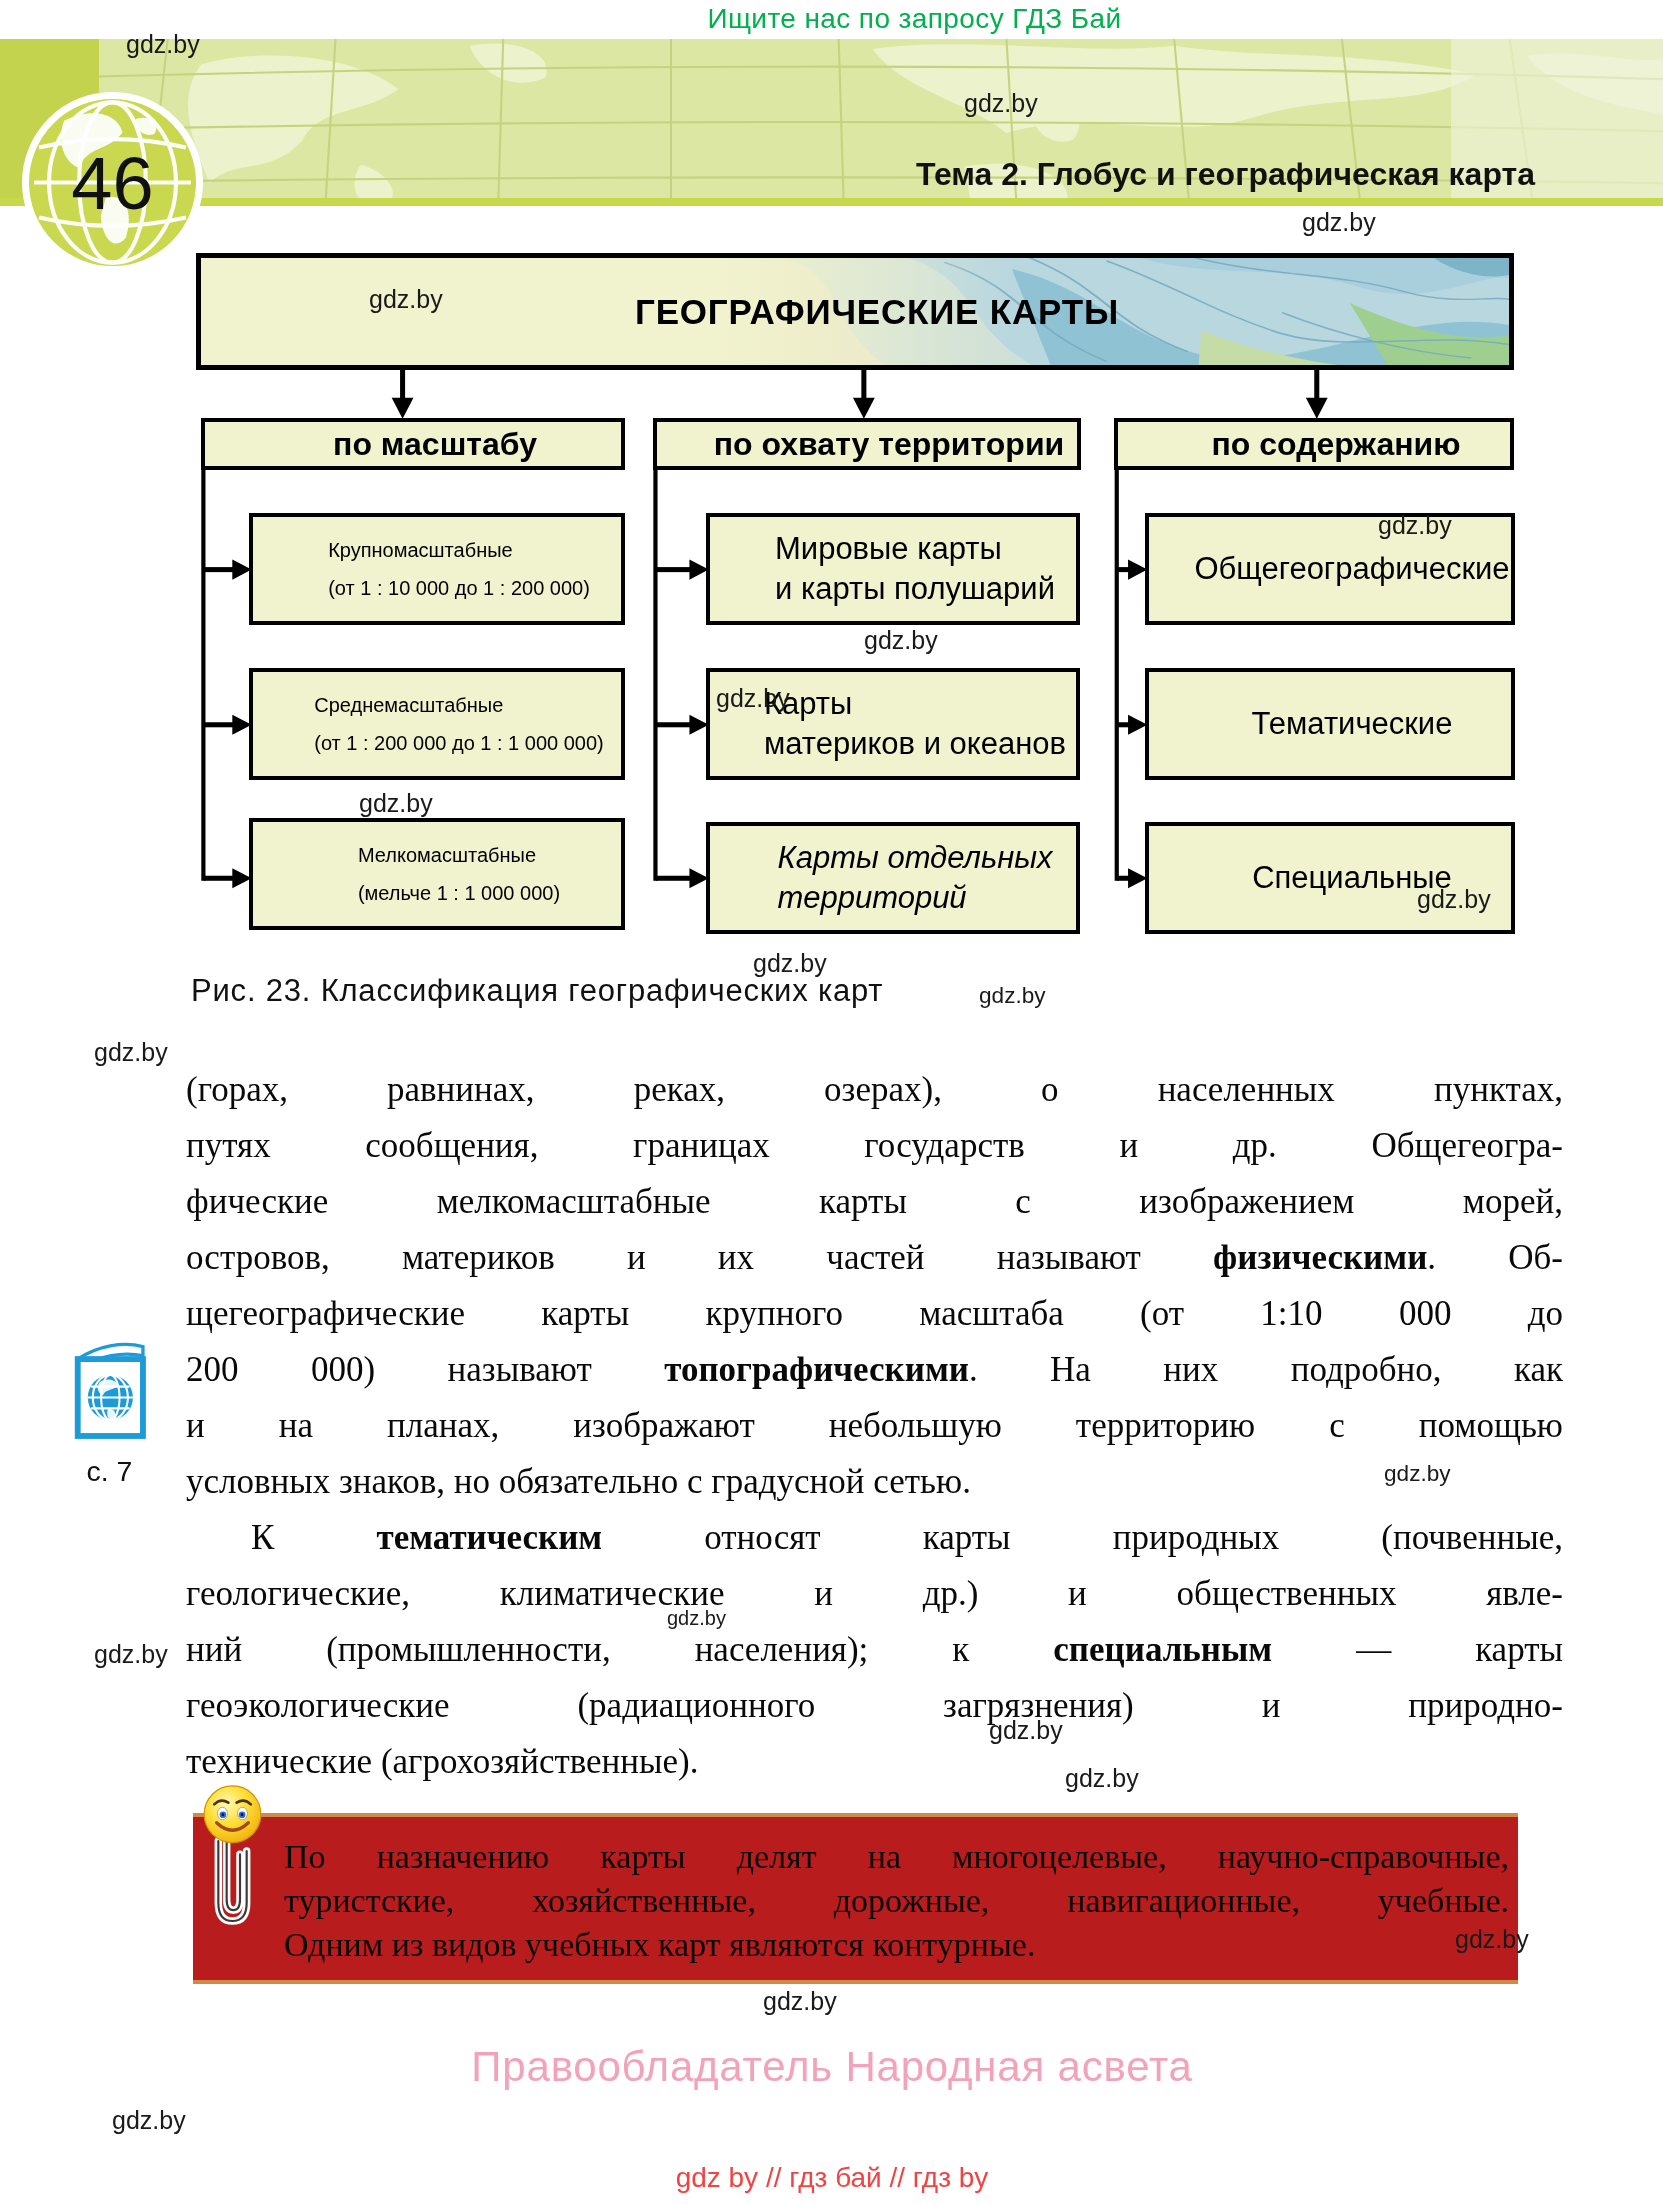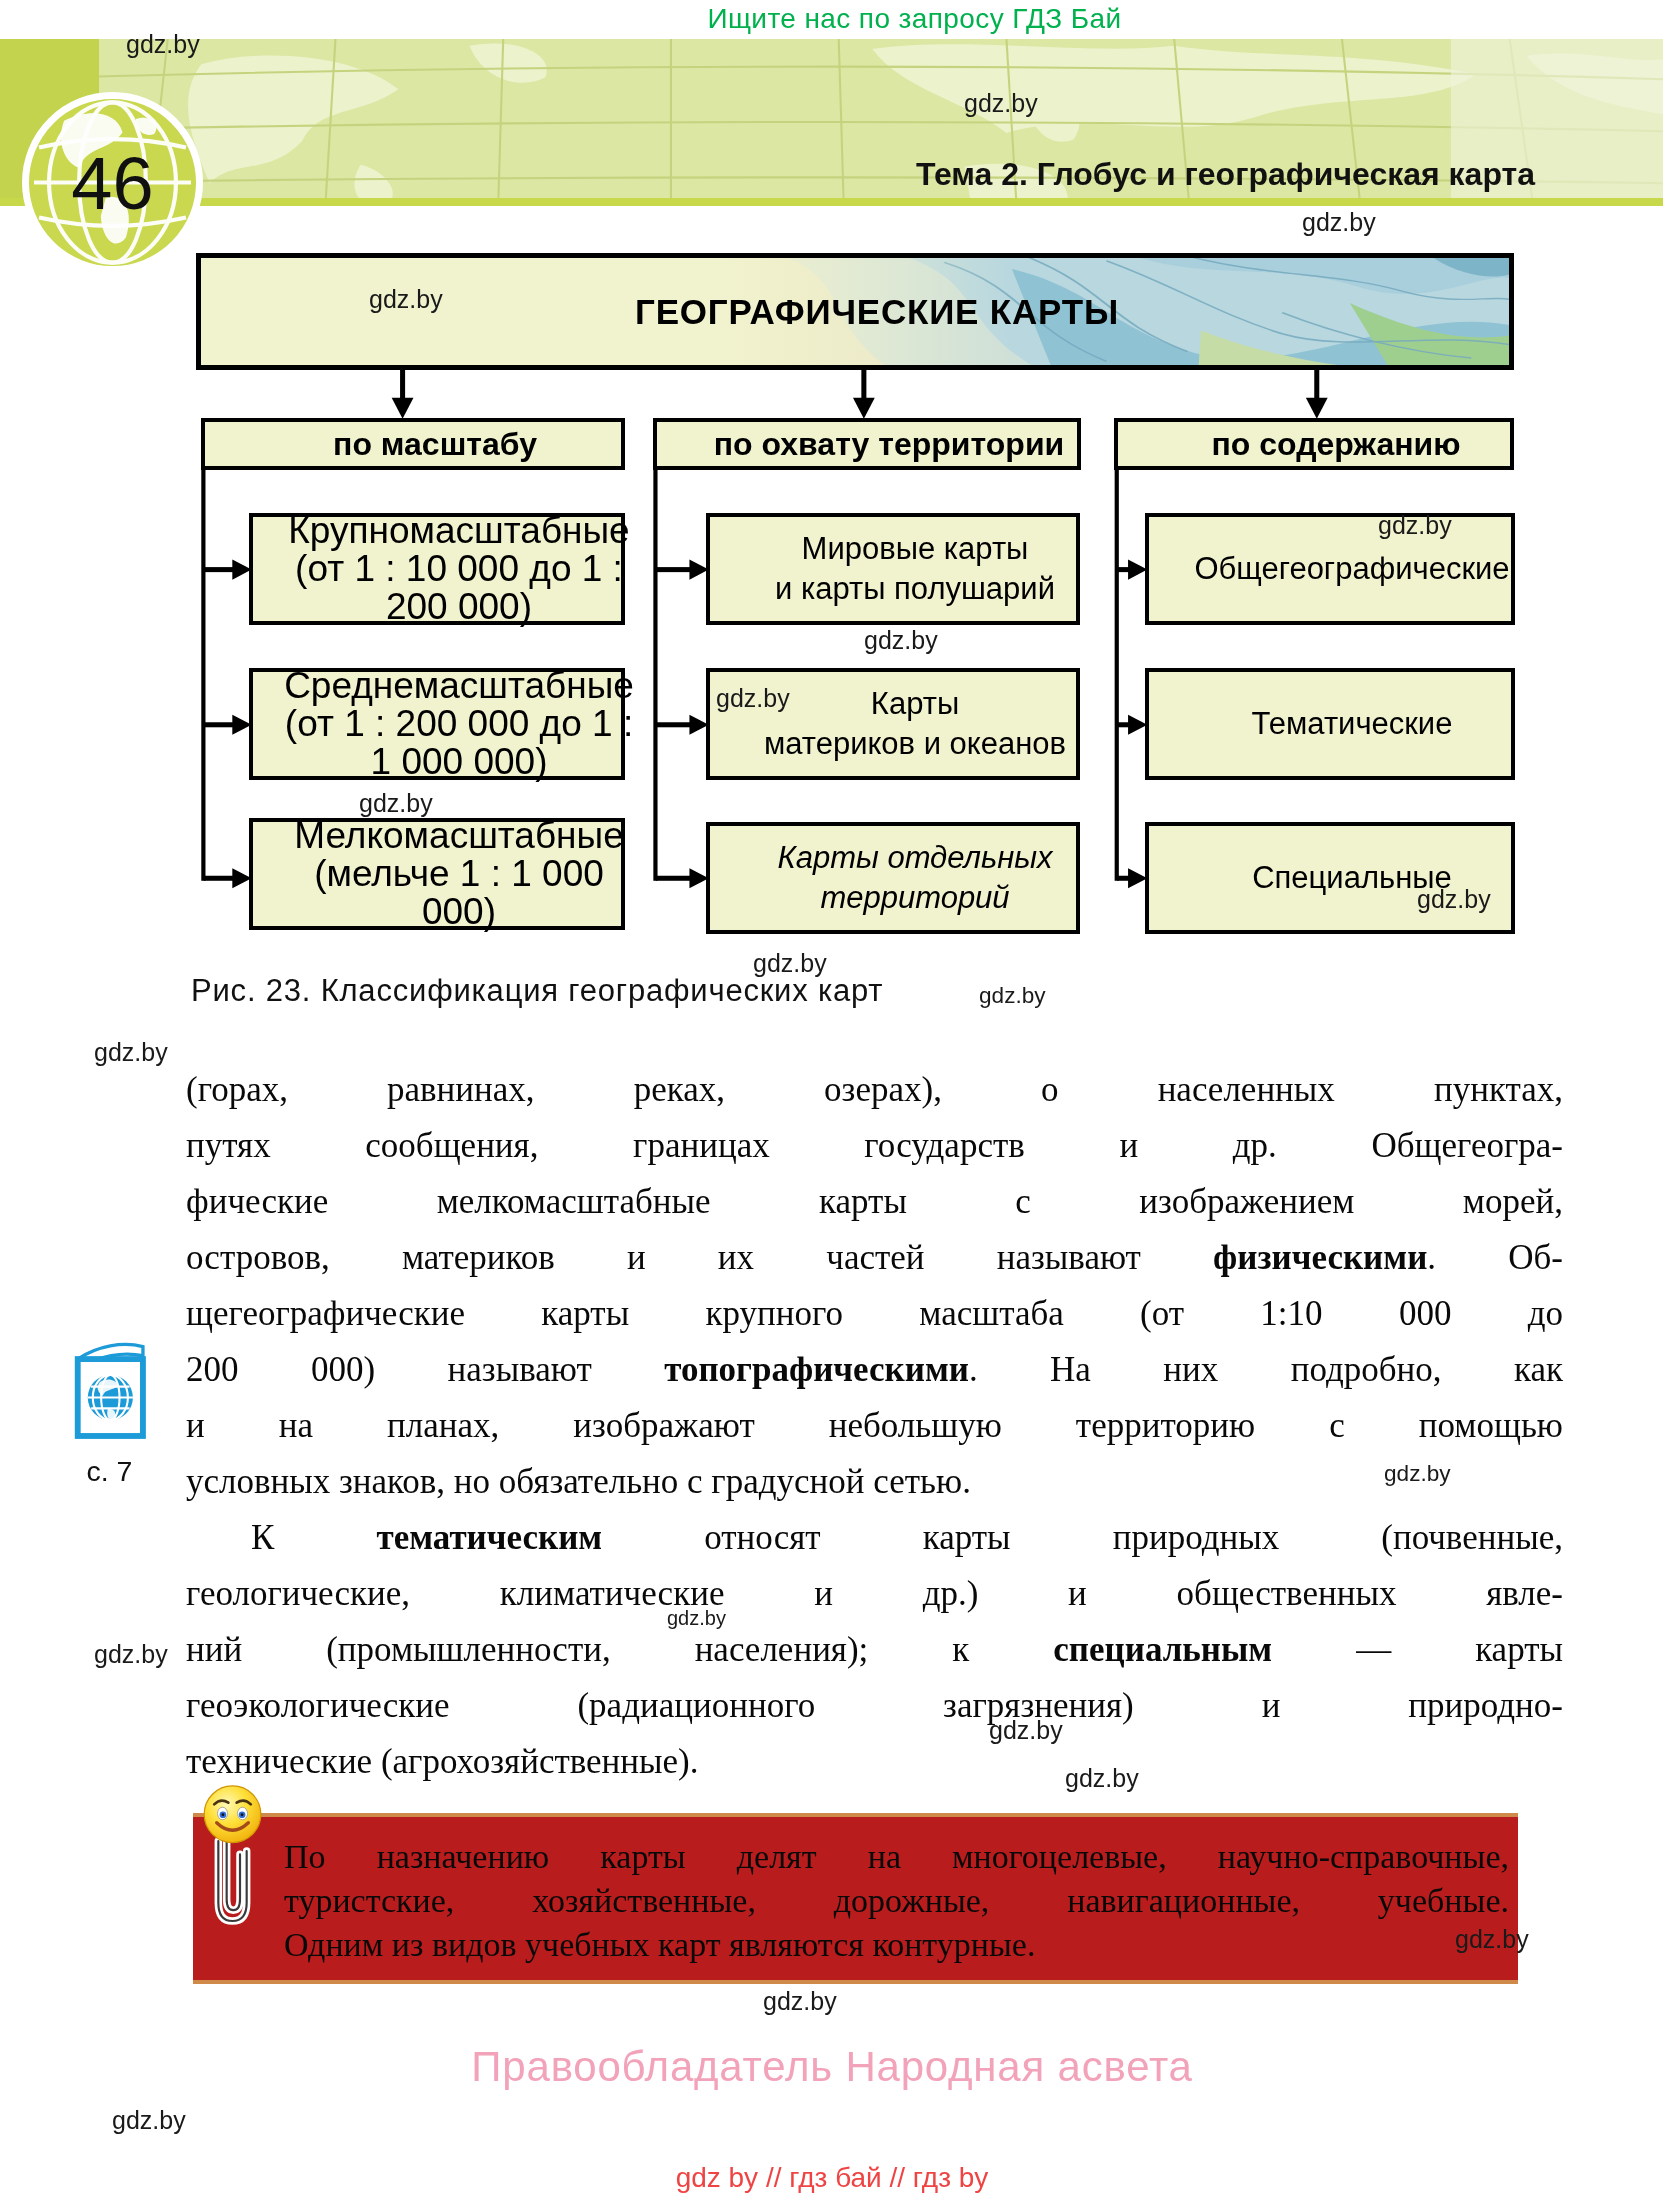--- a/index.html
+++ b/index.html
@@ -20,28 +20,28 @@
   .globe-wrap svg{position:absolute;left:0;top:0;width:100%;height:100%;}
   .page-num{position:absolute;left:0;top:42px;width:100%;text-align:center;
             font-size:74px;color:#101010;font-family:"Liberation Sans",sans-serif;}
   .hdr-title{position:absolute;right:129px;top:156px;font-size:32px;font-weight:bold;color:#111;}
 
   
   .wm{position:absolute;color:#1a1a1a;font-family:"Liberation Sans",sans-serif;white-space:nowrap;}
 
   
   .dbox{position:absolute;background:#f1f2ce;border:4.2px solid #000;box-sizing:border-box;
-        display:flex;align-items:center;justify-content:center;text-align:center;padding-left:44px;}
+        display:flex;align-items:center;justify-content:center;padding-left:44px;}
   .root-box{left:196px;top:253px;width:1318px;height:117px;border-width:5px;overflow:hidden;}
   .root-map{position:absolute;right:-2.5px;top:-2.5px;width:62%;height:106%;}
   .root-fade{position:absolute;left:0;top:0;width:100%;height:100%;
              background:linear-gradient(90deg,#f1f2ce 0%,#f1f2ce 40%,rgba(241,242,206,0) 62%);}
   .root-label{position:relative;font-size:35px;font-weight:bold;letter-spacing:0.8px;}
   .cat{font-weight:bold;font-size:32px;}
-  .item{font-size:37px;line-height:38px;}
+  .item{font-size:20px;line-height:38px;}
   .item span, .cat span{white-space:pre-line;}
   .item-lg{font-size:31px;line-height:40px;}
   #connectors{position:absolute;left:0;top:0;width:1664px;height:948px;}
   .fig-caption{position:absolute;left:191px;top:973px;font-size:31px;letter-spacing:0.8px;color:#111;}
 
   
   .body-text{position:absolute;left:186px;top:1062px;width:1377px;
              font-family:"Liberation Serif",serif;font-size:35px;line-height:56px;color:#090909;}
   .rline{white-space:nowrap;}
   .rline.just{white-space:normal;text-align:justify;text-align-last:justify;}

